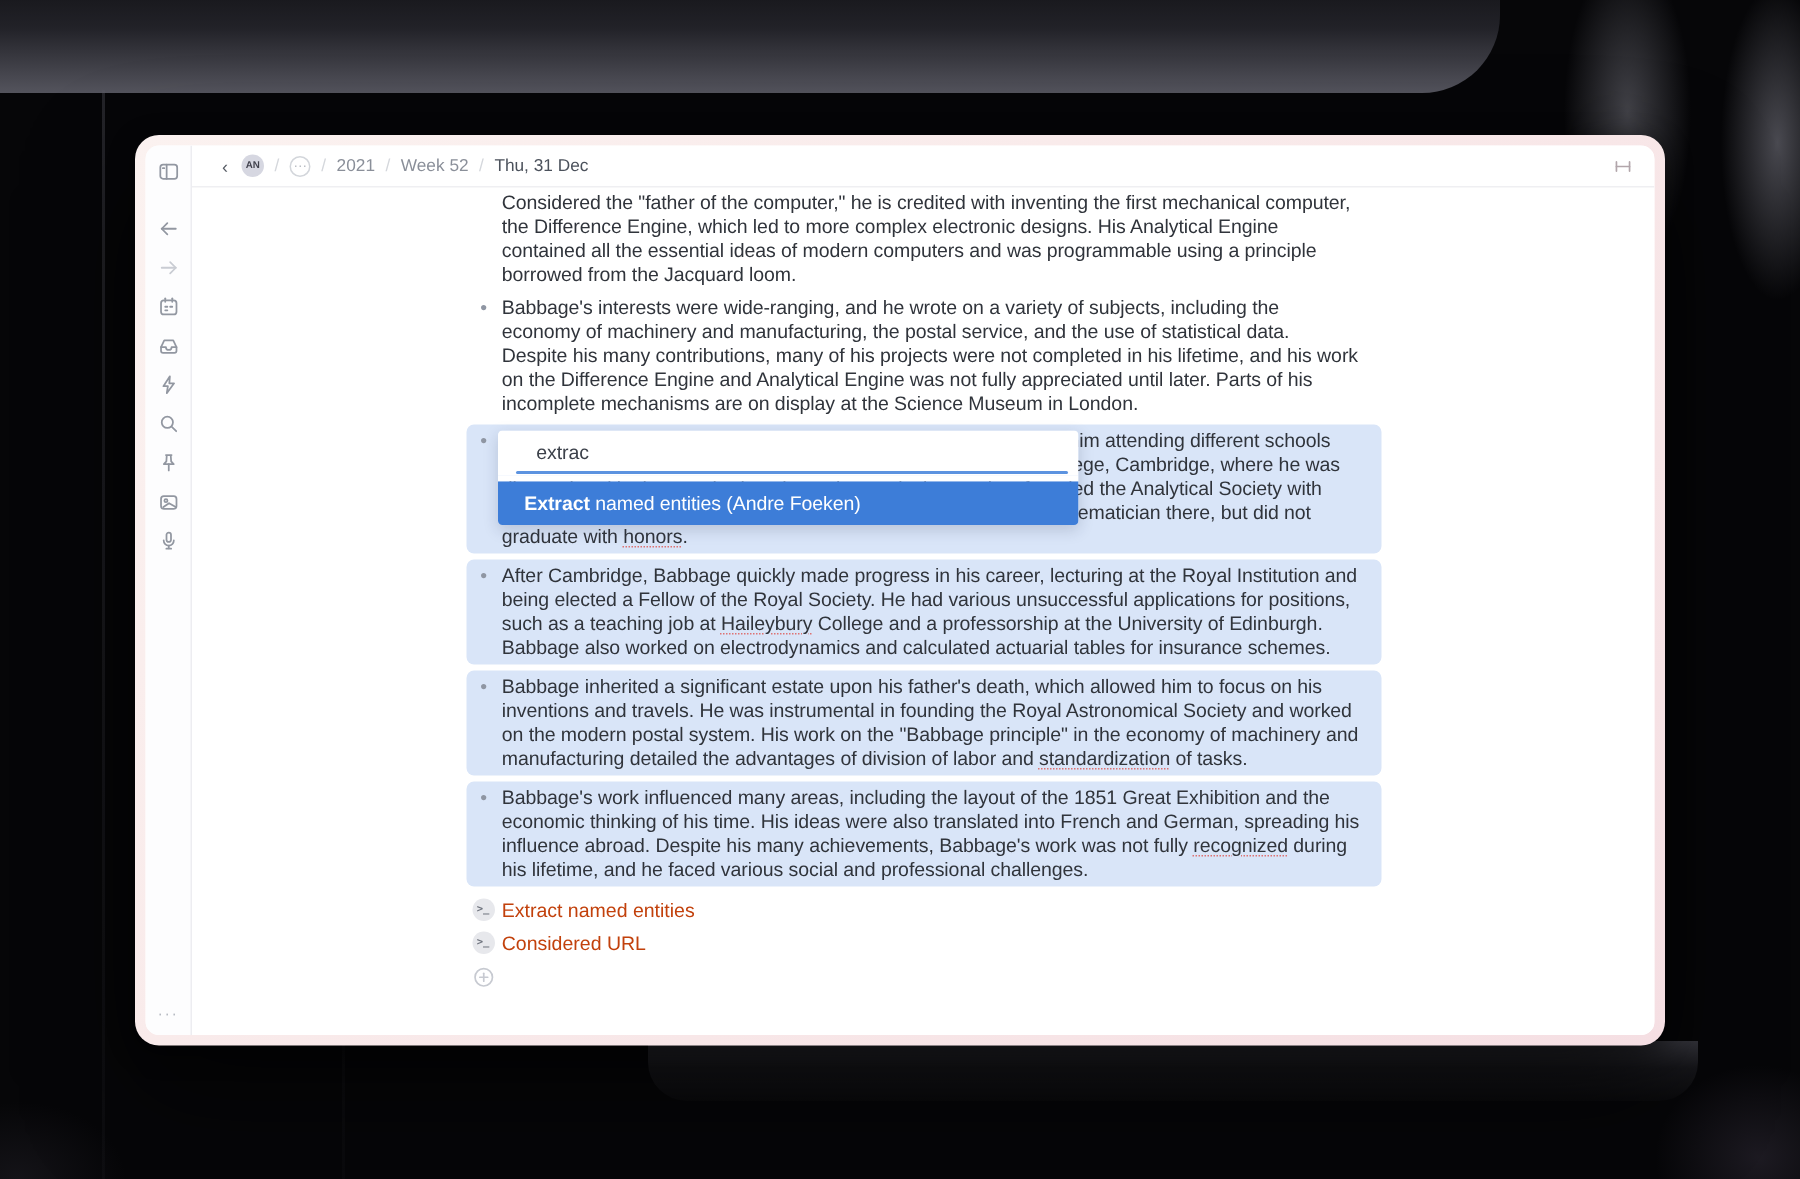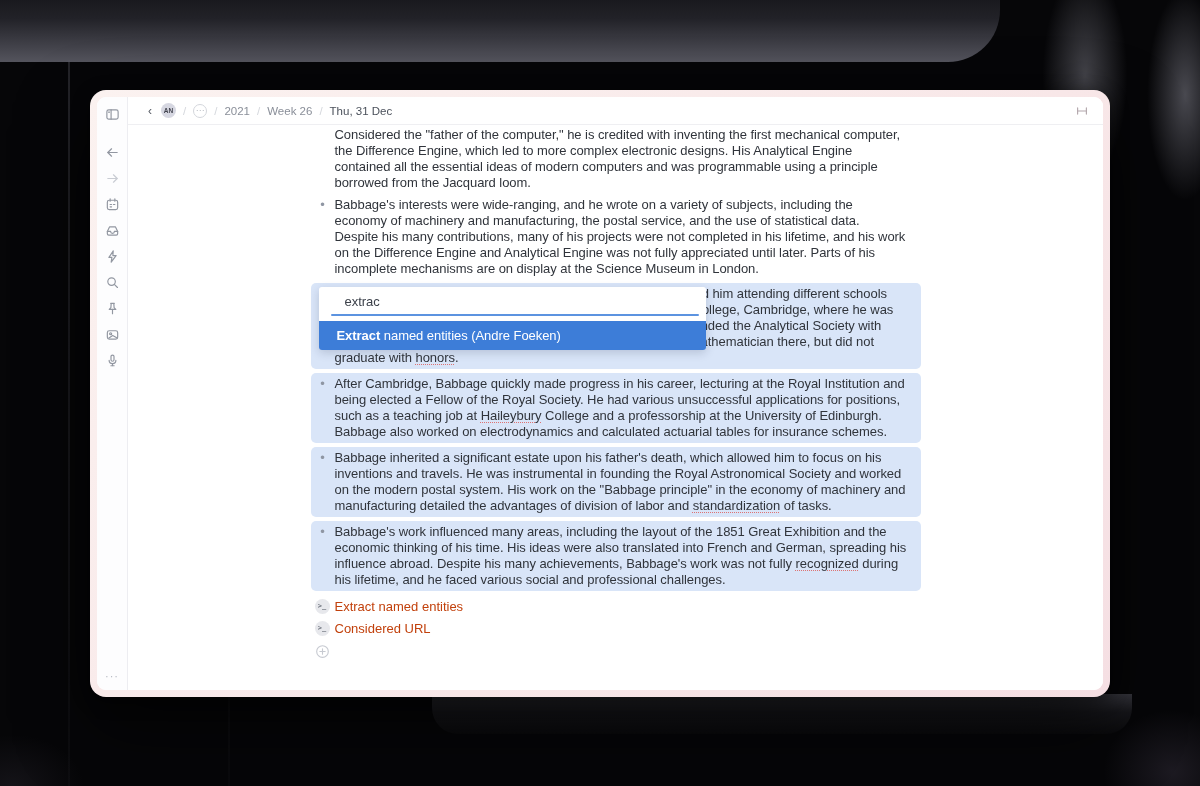--- a/index.html
+++ b/index.html
@@ -67,21 +67,21 @@
   .para, .hl-block { display:flex; font-size:13px; line-height:16px; color:#30343b;
     letter-spacing:-0.05px; hyphens:auto; -webkit-hyphens:auto; }
   .gutter { flex:0 0 24px; text-align:center; color:#8f96a3; font-size:13px; line-height:16px; user-select:none; }
   .ptext { flex:1; padding-right:14px; }
   .para { margin-bottom:6px; }
   .hl-block { position:relative; background:#d9e5f8; border-radius:5px; padding:3px 0;
     margin-bottom:4px; }
   .misspell { text-decoration:underline dotted #dd7272; text-decoration-thickness:1px; text-underline-offset:2px; }
 
   
-  .popup { position:absolute; left:8px; top:4px; width:387px; z-index:5;
+  .popup { position:absolute; left:21px; top:4px; width:387px; z-index:5;
     box-shadow:0 3px 10px rgba(30,40,70,.18); border-radius:3px; overflow:hidden; }
   .popup-input { background:#ffffff; height:30px; position:relative; }
   .popup-input .val { position:absolute; left:26px; top:7px; font-size:13px; color:#3c414a; }
   .popup-underline { position:absolute; left:12px; right:7px; bottom:1px; height:2px; background:#5c93e0; border-radius:1px; }
   .popup-gapline { background:#ffffff; height:4px; }
   .popup-row { background:#3d7dd8; color:#ffffff; height:29px; display:flex; align-items:center;
     padding-left:18px; font-size:13px; cursor:pointer; }
   .popup-row b { font-weight:bold; margin-right:0; }
 
   
@@ -184,21 +184,21 @@
 
       <div class="topbar">
         <div class="crumb">
           <span class="chev">‹</span>
           <span class="avatar">AN</span>
           <span class="sep">/</span>
           <span class="emoji-circle">···</span>
           <span class="sep">/</span>
           <span class="seg">2021</span>
           <span class="sep">/</span>
-          <span class="seg">Week 26</span>
+          <span class="seg">Week 52</span>
           <span class="sep">/</span>
           <span class="seg current">Thu, 31 Dec</span>
         </div>
         <div class="topbar-right">
           <span class="width-toggle">
             <svg viewBox="0 0 16 16">
                 <line x1="3" y1="4.5" x2="3" y2="11.5"></line>
                 <line x1="13" y1="4.5" x2="13" y2="11.5"></line>
                 <line x1="3" y1="8" x2="13" y2="8"></line>
               </svg>

